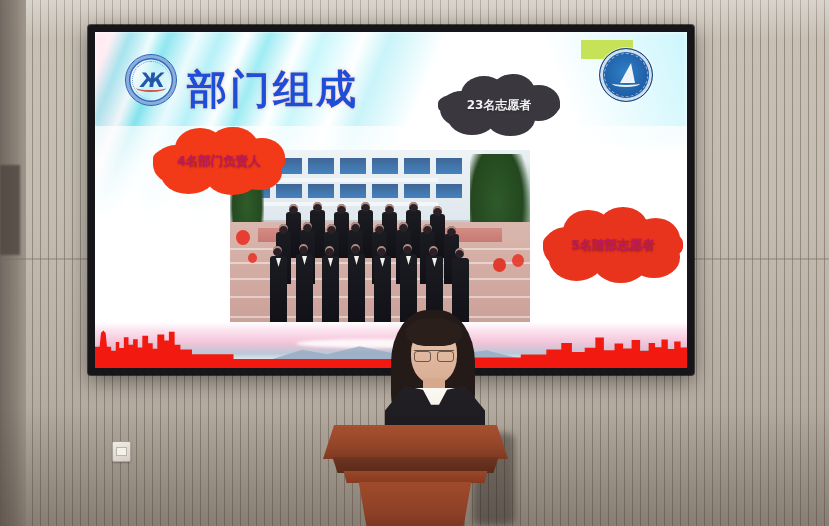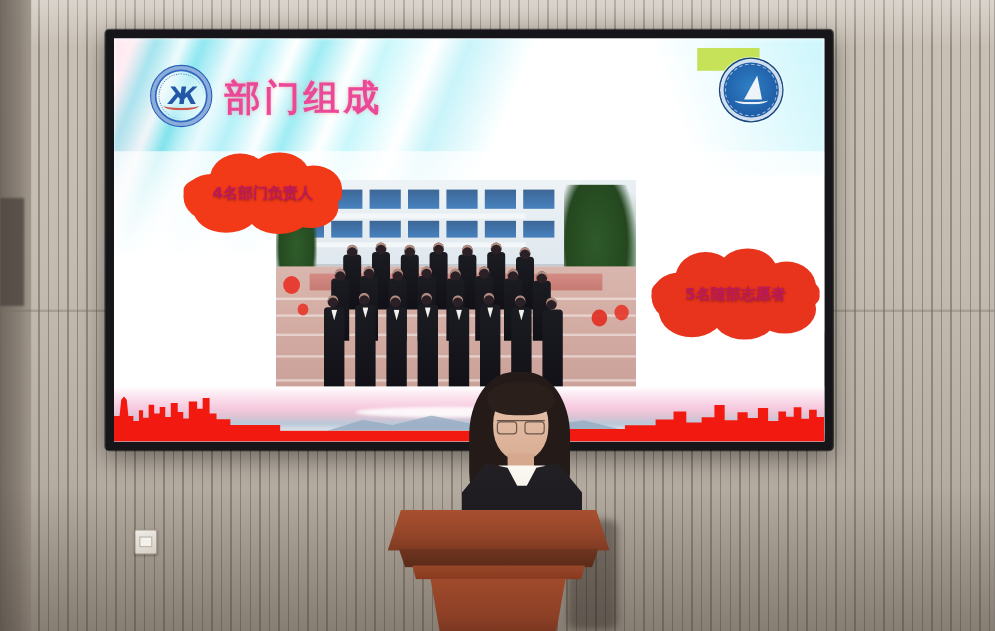--- a/index.html
+++ b/index.html
@@ -86,21 +86,21 @@
         transform:translate(1px,-2px);}
   .seal-right .hull{position:absolute;left:12px;right:12px;bottom:14px;height:5px;
         border-bottom:2.4px solid rgba(255,255,255,.9);border-radius:0 0 70% 70%;}
   .seal-right .gear{position:absolute;inset:4px;border-radius:50%;
         border:1.5px dashed rgba(255,255,255,.55);}
   .green-tab{position:absolute;left:486px;top:8px;width:52px;height:19px;
         background:#c3e04a;opacity:.92;filter:blur(.4px);}
 
   
   .slide-title{position:absolute;left:92px;top:30px;
-        font-size:30px;font-weight:700;color:#ec4899;letter-spacing:3px;
+        font-size:40px;font-weight:700;color:#1d4ed8;letter-spacing:3px;
         text-shadow:0 0 3px rgba(255,120,110,.5);
         font-family:"DejaVu Sans","Liberation Sans",sans-serif;}
 
   
   .photo{position:absolute;left:135px;top:118px;width:300px;height:190px;overflow:hidden;
         background:#cfd8e0;}
   .ph-sky{position:absolute;inset:0;background:linear-gradient(180deg,#e9f0f4 0%,#dfe7ee 35%,#cfd6dc 60%);}
   .ph-building{position:absolute;left:8px;top:0;right:46px;height:70px;
         background:linear-gradient(180deg,#eef3f6 0%,#dfe8ee 100%);
         border-bottom:2px solid #c4ccd2;}
@@ -334,20 +334,32 @@
           <div class="ph-shirt" style="left:138px;top:54px"></div>
           <div class="ph-shirt" style="left:164px;top:56px"></div>
         </div>
 
         <div class="ph-balloonA"></div>
         <div class="ph-balloonB"></div>
         <div class="ph-balloonC"></div>
         <div class="ph-balloonD"></div>
       </div>
 
+      <div class="cloud" id="cloud-top">
+        <div class="lobes">
+          <i style="left:4%;top:28%;width:34%;height:58%;background:#3a383e"></i>
+          <i style="left:20%;top:4%;width:36%;height:60%;background:#3a383e"></i>
+          <i style="left:44%;top:0%;width:34%;height:58%;background:#3a383e"></i>
+          <i style="left:64%;top:18%;width:34%;height:58%;background:#3a383e"></i>
+          <i style="left:10%;top:42%;width:38%;height:56%;background:#3a383e"></i>
+          <i style="left:40%;top:44%;width:38%;height:56%;background:#3a383e"></i>
+          <i style="left:2%;top:24%;width:96%;height:52%;background:#3a383e;border-radius:44%"></i>
+        </div>
+        <span class="txt">23名志愿者</span>
+      </div>
 
       <div class="cloud" id="cloud-left">
         <div class="lobes">
           <i style="left:2%;top:26%;width:34%;height:58%;background:#f23a18"></i>
           <i style="left:18%;top:2%;width:36%;height:60%;background:#f23a18"></i>
           <i style="left:42%;top:0%;width:36%;height:58%;background:#f23a18"></i>
           <i style="left:64%;top:16%;width:34%;height:58%;background:#f23a18"></i>
           <i style="left:8%;top:40%;width:40%;height:58%;background:#f23a18"></i>
           <i style="left:40%;top:42%;width:40%;height:58%;background:#f23a18"></i>
           <i style="left:62%;top:40%;width:34%;height:52%;background:#f23a18"></i>

